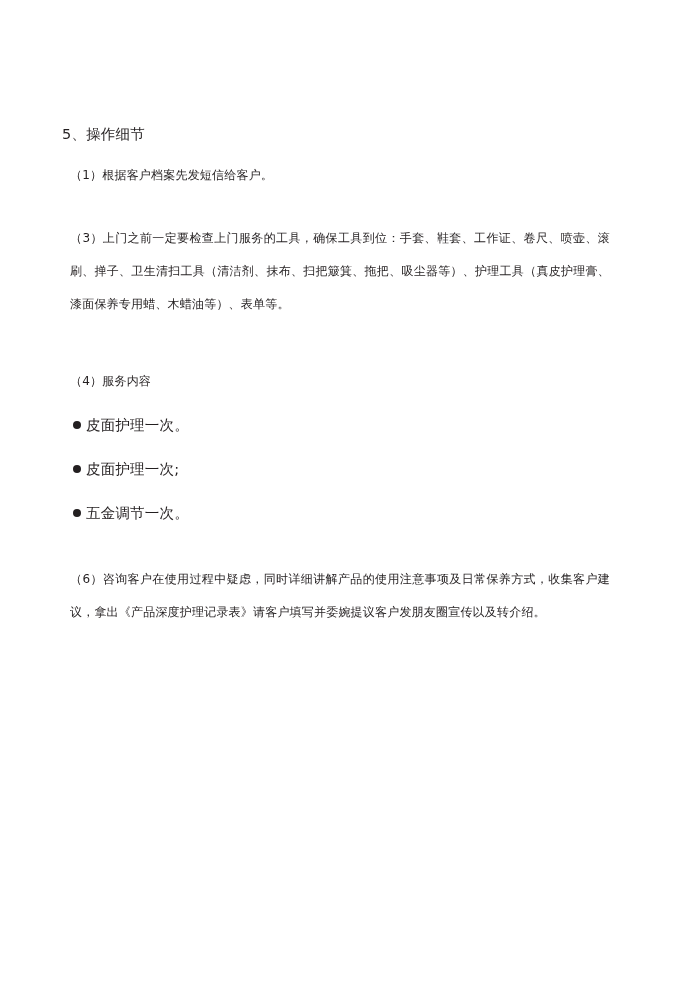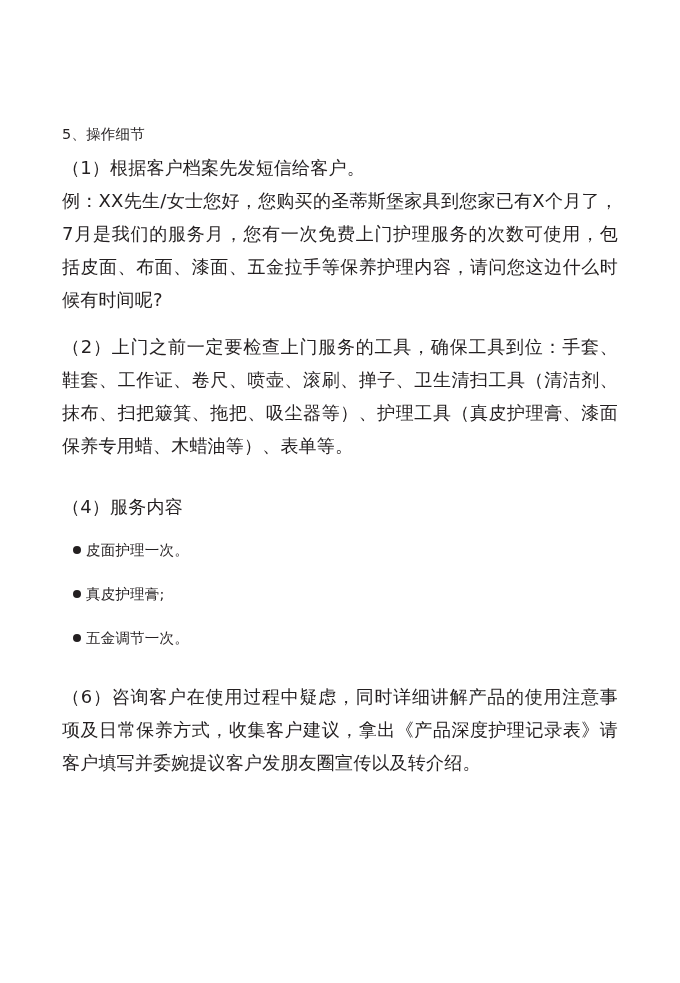--- a/index.html
+++ b/index.html
@@ -28,22 +28,22 @@
     letter-spacing: 0.2px;
     text-align: justify;
     text-justify: inter-ideograph;
   }
   .heading {
     margin: 0 0 0 0;
     font-size: 14.5px;
     line-height: 33px;
   }
   .para {
-    margin: 0;
-    font-size: 18px;
+    margin: 8px;
+    font-size: 12px;
     line-height: 33px;
   }
   .gap-m { height: 14px; }
   .gap-l { height: 19px; }
   .bullet-line {
     margin: 11px;
     font-size: 14.5px;
     line-height: 33px;
   }
   .bullet-dot {
@@ -59,38 +59,37 @@
 </head>
 <body>
 
 <div class="page">
   <div class="doc-body">
 
     <p class="heading">5、操作细节</p>
 
     <p class="para">（1）根据客户档案先发短信给客户。</p>
 
-    <p class="para">例：XX先生/女士您好，您购买的圣蒂斯堡家具到您家已有X个月了，7月是我们的服务月，您有一次免费上门护理服务的次数可使用，包括皮面、布面、漆面、五金拉手等保养护理内容，请问您这边什么时候有时间呢?</p>
 
     <div class="gap-m"></div>
 
-    <p class="para">（2）上门之前一定要检查上门服务的工具，确保工具到位：手套、鞋套、工作证、卷尺、喷壶、滚刷、掸子、卫生清扫工具（清洁剂、抹布、扫把簸箕、拖把、吸尘器等）、护理工具（真皮护理膏、漆面保养专用蜡、木蜡油等）、表单等。</p>
+    <p class="para">（3）上门之前一定要检查上门服务的工具，确保工具到位：手套、鞋套、工作证、卷尺、喷壶、滚刷、掸子、卫生清扫工具（清洁剂、抹布、扫把簸箕、拖把、吸尘器等）、护理工具（真皮护理膏、漆面保养专用蜡、木蜡油等）、表单等。</p>
 
     <div class="gap-m"></div>
 
 
     <div class="gap-m"></div>
 
     <p class="para">（4）服务内容</p>
 
     <p class="bullet-line">
       <span class="bullet-dot"></span><span>皮面护理一次。</span>
     </p>
     <p class="bullet-line">
-      <span class="bullet-dot"></span><span>真皮护理膏;</span>
+      <span class="bullet-dot"></span><span>皮面护理一次;</span>
     </p>
     <p class="bullet-line">
       <span class="bullet-dot"></span><span>五金调节一次。</span>
     </p>
 
     <div class="gap-m"></div>
 
     <p class="para">（6）咨询客户在使用过程中疑虑，同时详细讲解产品的使用注意事项及日常保养方式，收集客户建议，拿出《产品深度护理记录表》请客户填写并委婉提议客户发朋友圈宣传以及转介绍。</p>
 
     <div class="gap-m"></div>

